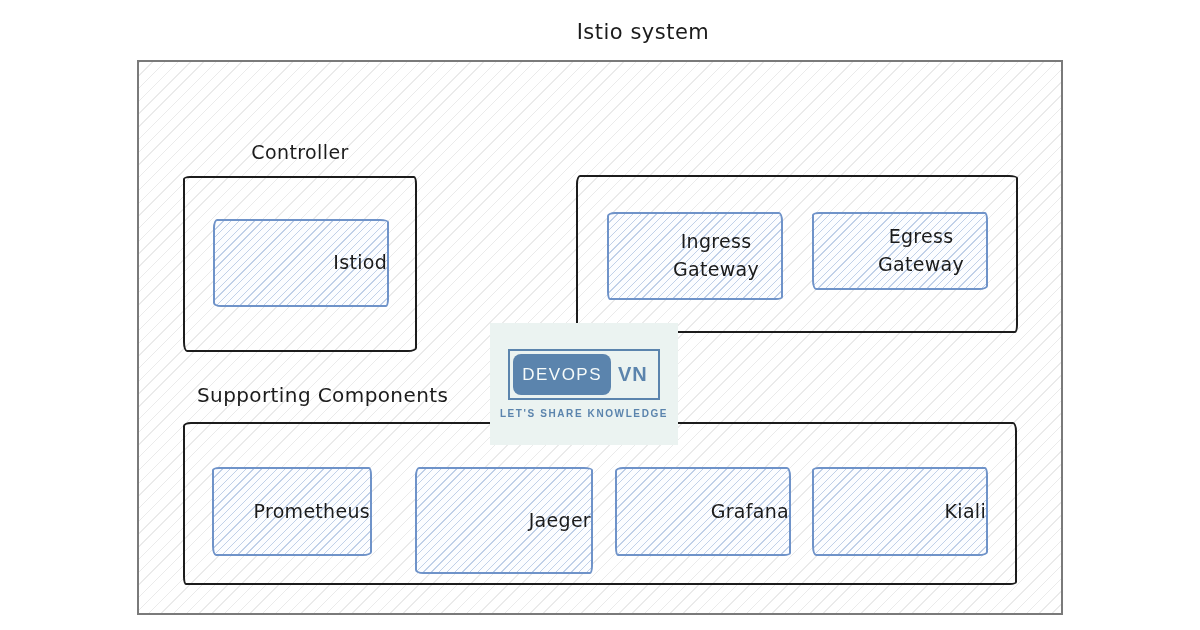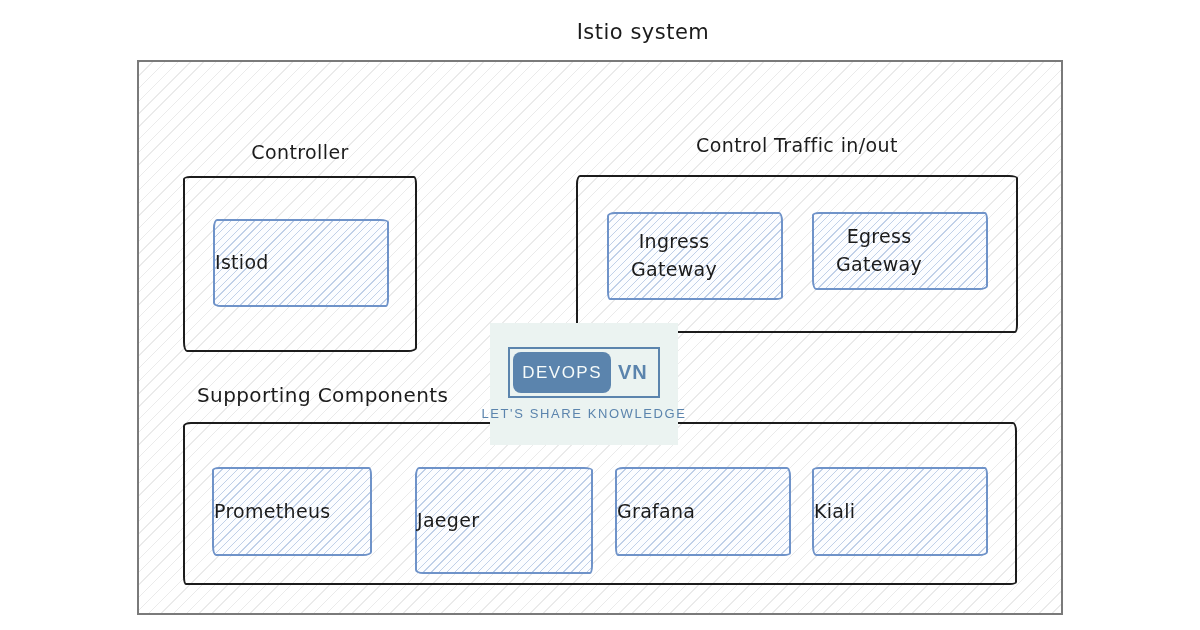--- a/index.html
+++ b/index.html
@@ -46,21 +46,21 @@
   .r2{border-radius:4px 9px 3px 8px / 9px 3px 8px 4px;}
   .r3{border-radius:8px 4px 7px 3px / 4px 9px 3px 8px;}
 
   .component{
     position:absolute;
     border:2px solid var(--accent-blue);
     background-color:var(--component-fill);
     background-image:repeating-linear-gradient(135deg,
       rgba(111,147,201,0.42) 0px, rgba(111,147,201,0.42) 1px,
       rgba(0,0,0,0) 1px, rgba(0,0,0,0) 5.5px);
-    display:flex;align-items:center;justify-content:flex-start;
+    display:flex;align-items:center;justify-content:flex-end;
   }
   .component .label{
     font-size:19px;line-height:1.45;color:var(--text);
     text-align:center;max-width:130px;letter-spacing:0.3px;
     background:transparent;
   }
 
   
   .logo{
     position:absolute;left:490px;top:323px;width:188px;height:122px;
@@ -77,39 +77,38 @@
     background:var(--logo-blue);color:#f6fbfa;
     font-weight:normal;font-size:17px;letter-spacing:1.5px;
     padding:9px 9px;display:flex;align-items:center;border-radius:8px;
   }
   .logo-vn{
     color:var(--logo-blue);font-weight:bold;font-size:20px;letter-spacing:1px;
     padding:9px 7px;display:flex;align-items:center;
   }
   .logo-tagline{
     margin-top:8px;color:var(--logo-blue);
-    font-weight:normal;font-size:13px;letter-spacing:1.6px;white-space:nowrap;
+    font-weight:bold;font-size:10px;letter-spacing:1.6px;white-space:nowrap;
   }
 </style>
 </head>
 <body>
 
 <div class="canvas">
 
   <div class="diagram-title">Istio system</div>
 
   <div class="outer"></div>
 
   <div class="section-title centered" style="left:183px;top:141px;width:234px;">Controller</div>
   <div class="section r1" style="left:183px;top:176px;width:234px;height:176px;"></div>
   <div class="component r2" style="left:213px;top:219px;width:176px;height:88px;">
     <span class="label">Istiod</span>
   </div>
 
-  <div class="section-title centered" style="left:576px;top:134px;width:442px;">Control Traffic in/out</div>
   <div class="section r2" style="left:576px;top:175px;width:442px;height:158px;"></div>
   <div class="component r3" style="left:607px;top:212px;width:176px;height:88px;">
     <span class="label">Ingress Gateway</span>
   </div>
   <div class="component r1" style="left:812px;top:212px;width:176px;height:78px;">
     <span class="label">Egress Gateway</span>
   </div>
 
   <div class="section-title" style="left:197px;top:383px;font-size:20px;">Supporting Components</div>
   <div class="section r3" style="left:183px;top:422px;width:834px;height:163px;"></div>

